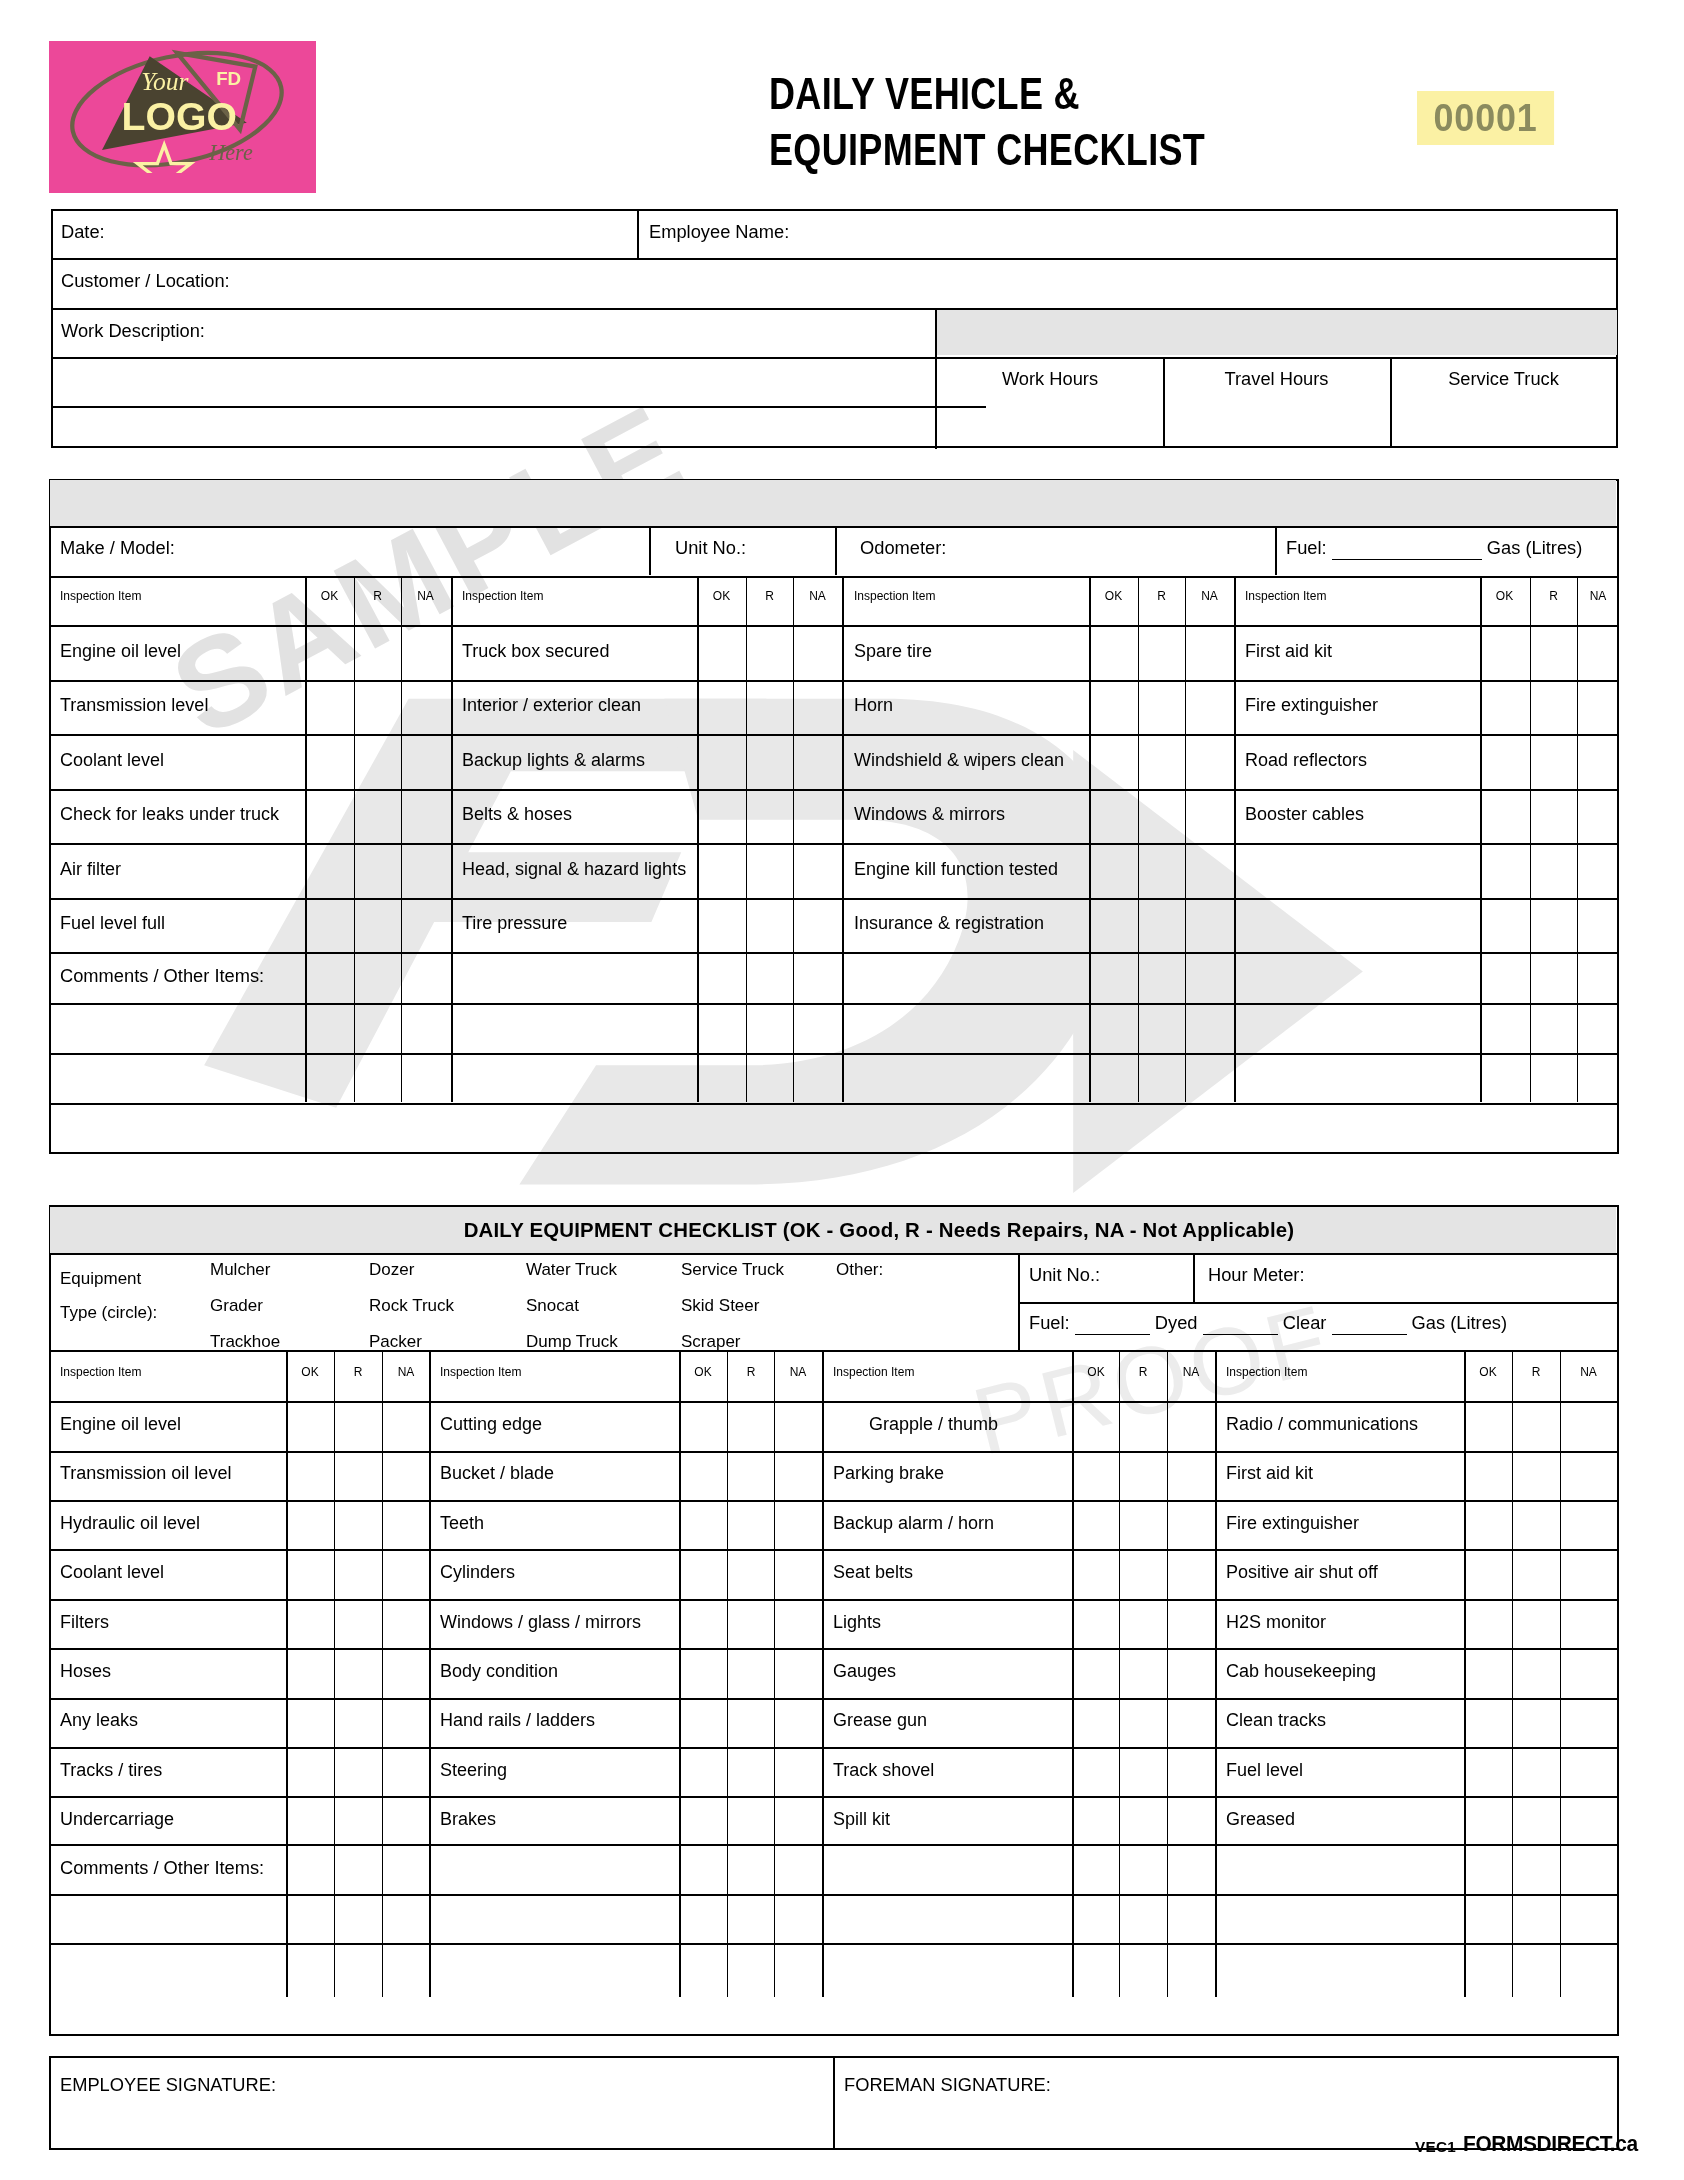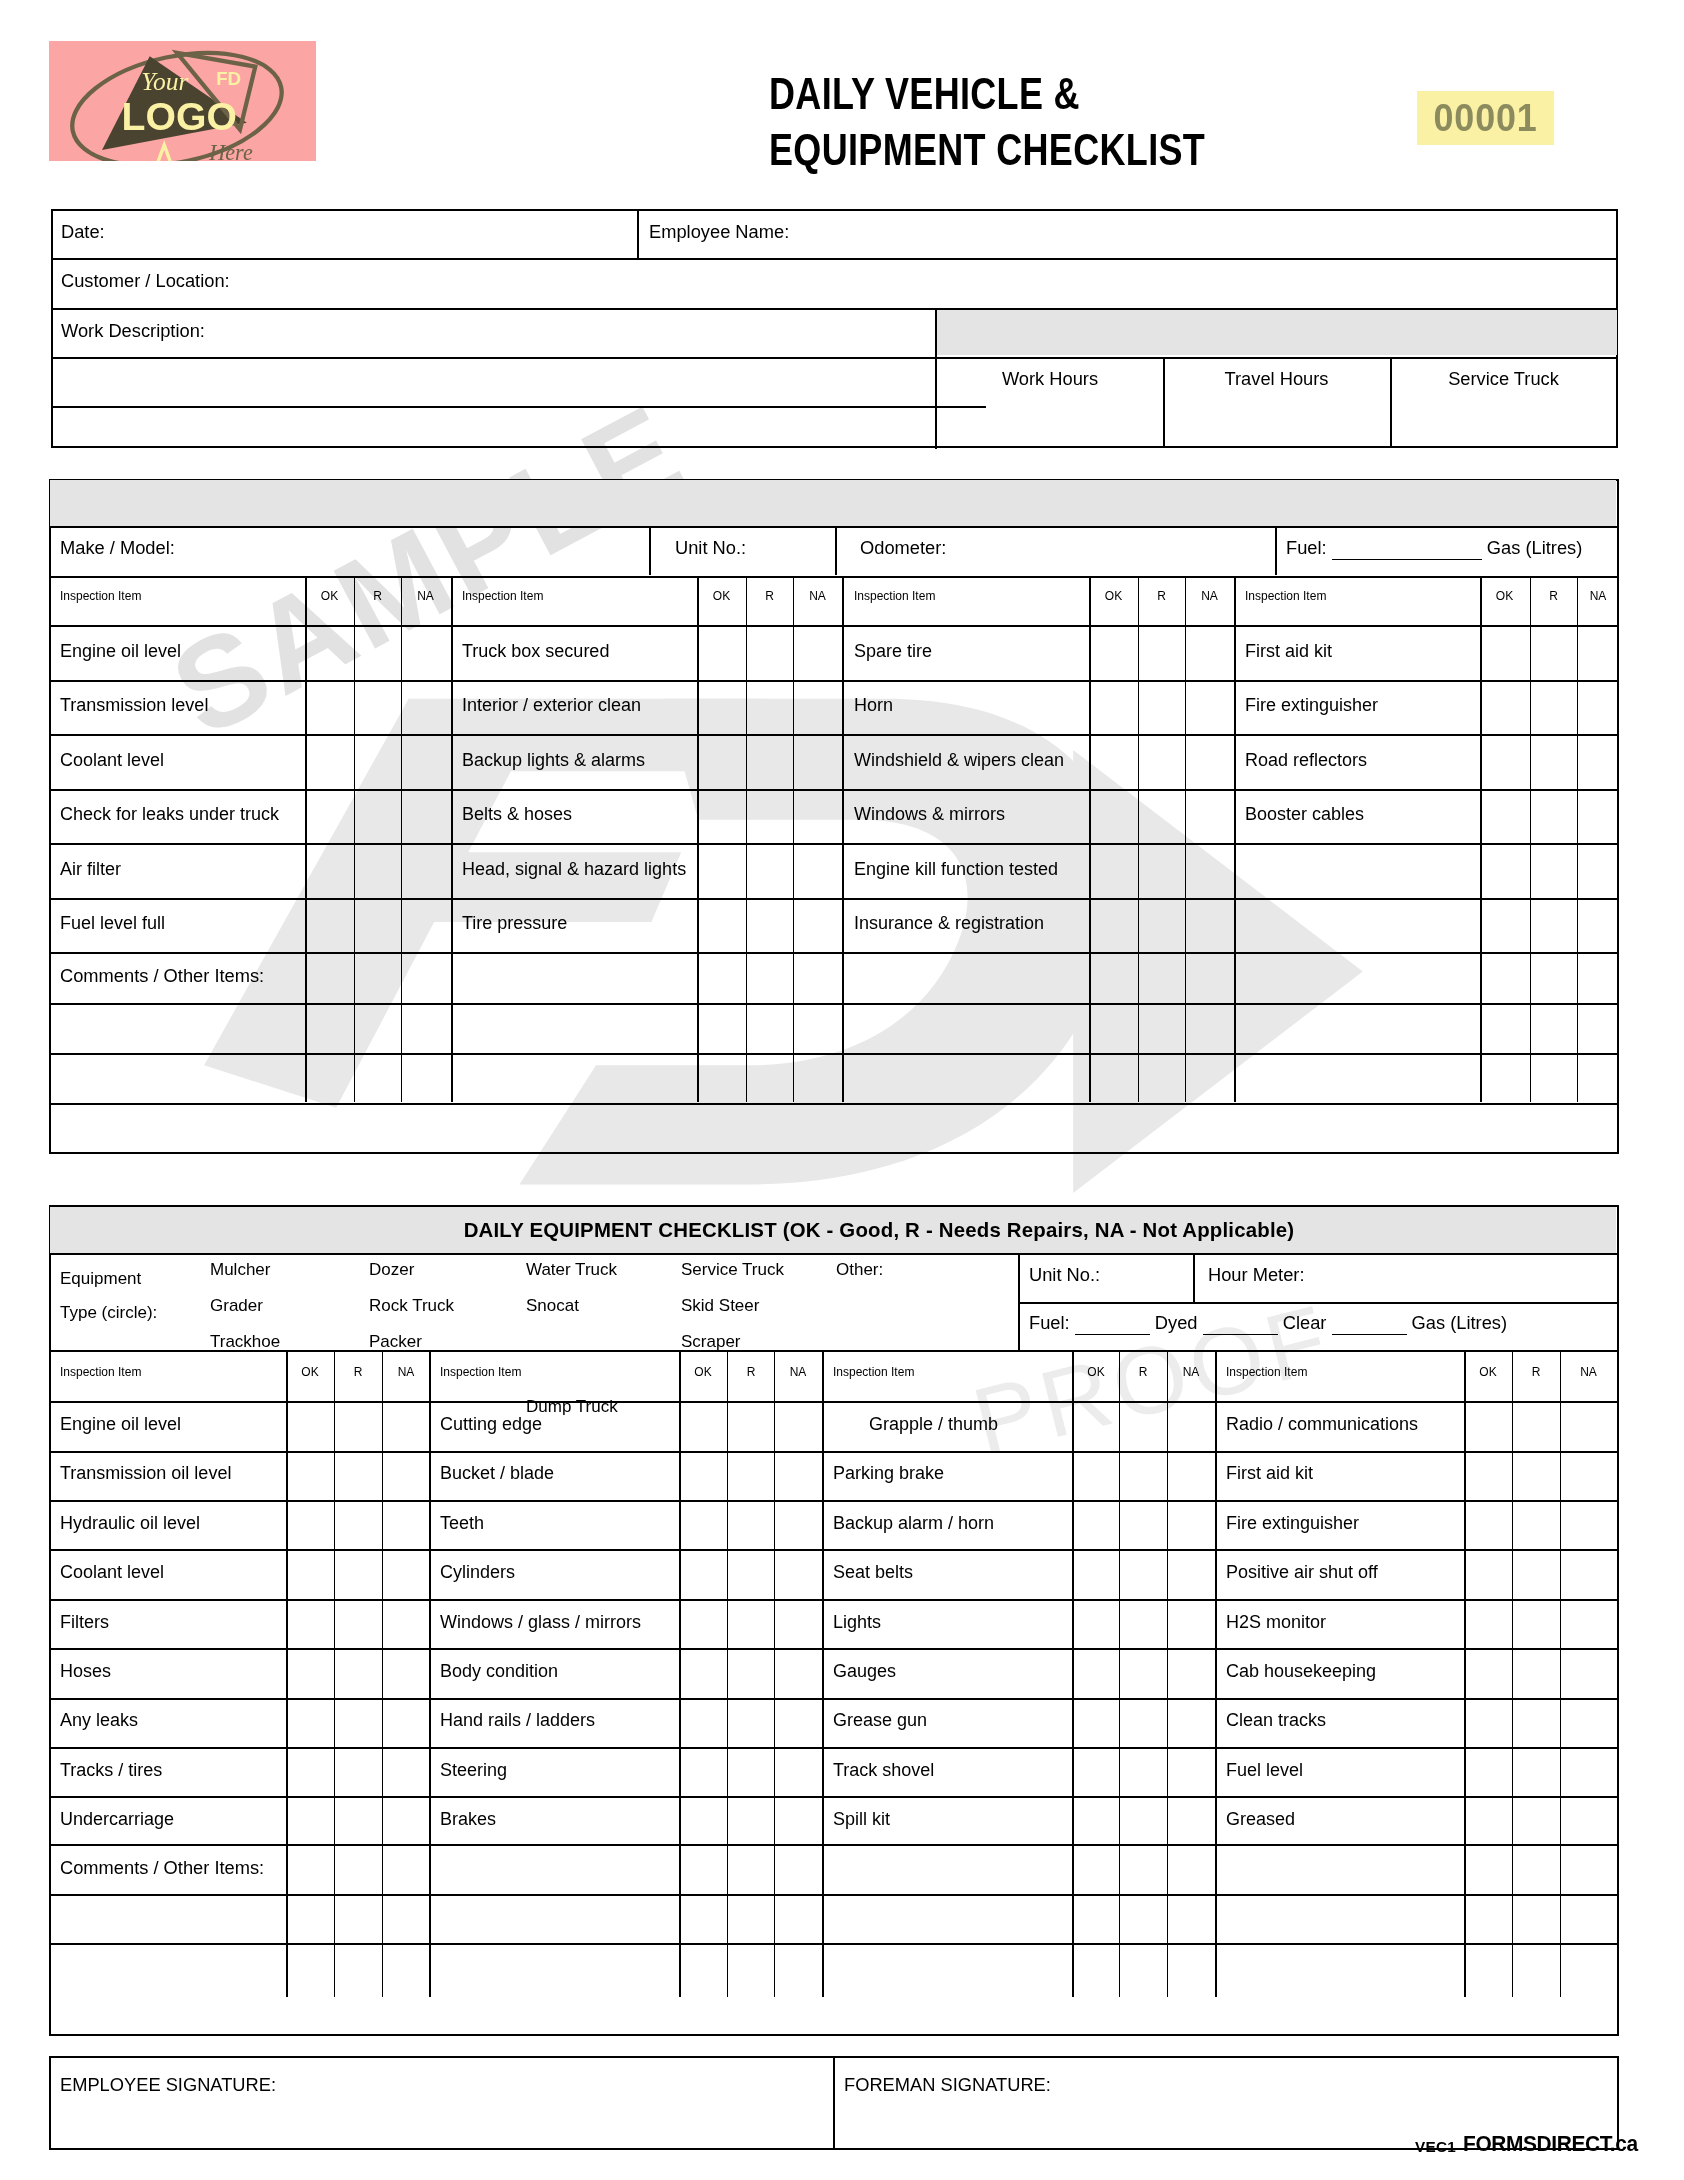--- a/index.html
+++ b/index.html
@@ -32,22 +32,22 @@
     transform-origin:left top;
   }
   .wm-fd {
     left:153px; top:588px;
     width:1278px; height:767px;
   }
 
   
   .header { position:absolute; left:0; top:0; width:1685px; height:183px; z-index:3;}
   .logo-box {
-    position:absolute; left:49px; top:41px; width:267px; height:120px;
-    background:#fca5a5;
+    position:absolute; left:49px; top:41px; width:267px; height:152px;
+    background:#ec4899;
     overflow:hidden;
     text-decoration:underline;
   }
   .addr-box {
     position:absolute; left:319px; top:41px; width:332px; height:132px;
     background:#fbf1a4;
     padding:12px 0 0 14.5px;
   }
   .addr-line {
     font-size:21px; line-height:27px; color:#6a6a4e; letter-spacing:0.2px;
@@ -381,21 +381,21 @@
   <div class="lbl sm" style="left:681px; top:1259px;">Service Truck</div>
   <div class="lbl sm" style="left:836px; top:1259px;">Other:</div>
 
   <div class="lbl sm" style="left:210px; top:1295px;">Grader</div>
   <div class="lbl sm" style="left:369px; top:1295px;">Rock Truck</div>
   <div class="lbl sm" style="left:526px; top:1295px;">Snocat</div>
   <div class="lbl sm" style="left:681px; top:1295px;">Skid Steer</div>
 
   <div class="lbl sm" style="left:210px; top:1331px;">Trackhoe</div>
   <div class="lbl sm" style="left:369px; top:1331px;">Packer</div>
-  <div class="lbl sm" style="left:526px; top:1396px;">Dump Truck</div>
+  <div class="lbl sm" style="left:526px; top:1331px;">Dump Truck</div>
   <div class="lbl sm" style="left:681px; top:1331px;">Scraper</div>
 
   <div class="abs" style="left:924px; top:1256px; width:89px; height:89px;"></div>
 
   <div class="lbl" style="left:1029px; top:1264px;">Unit No.:</div>
   <div class="lbl" style="left:1208px; top:1264px;">Hour Meter:</div>
   <div class="abs" style="left:1116px; top:1257px; width:72px; height:41px;"></div>
   <div class="abs" style="left:1354px; top:1257px; width:256px; height:41px;"></div>
 
   <div class="lbl" style="left:1029px; top:1312px;">

